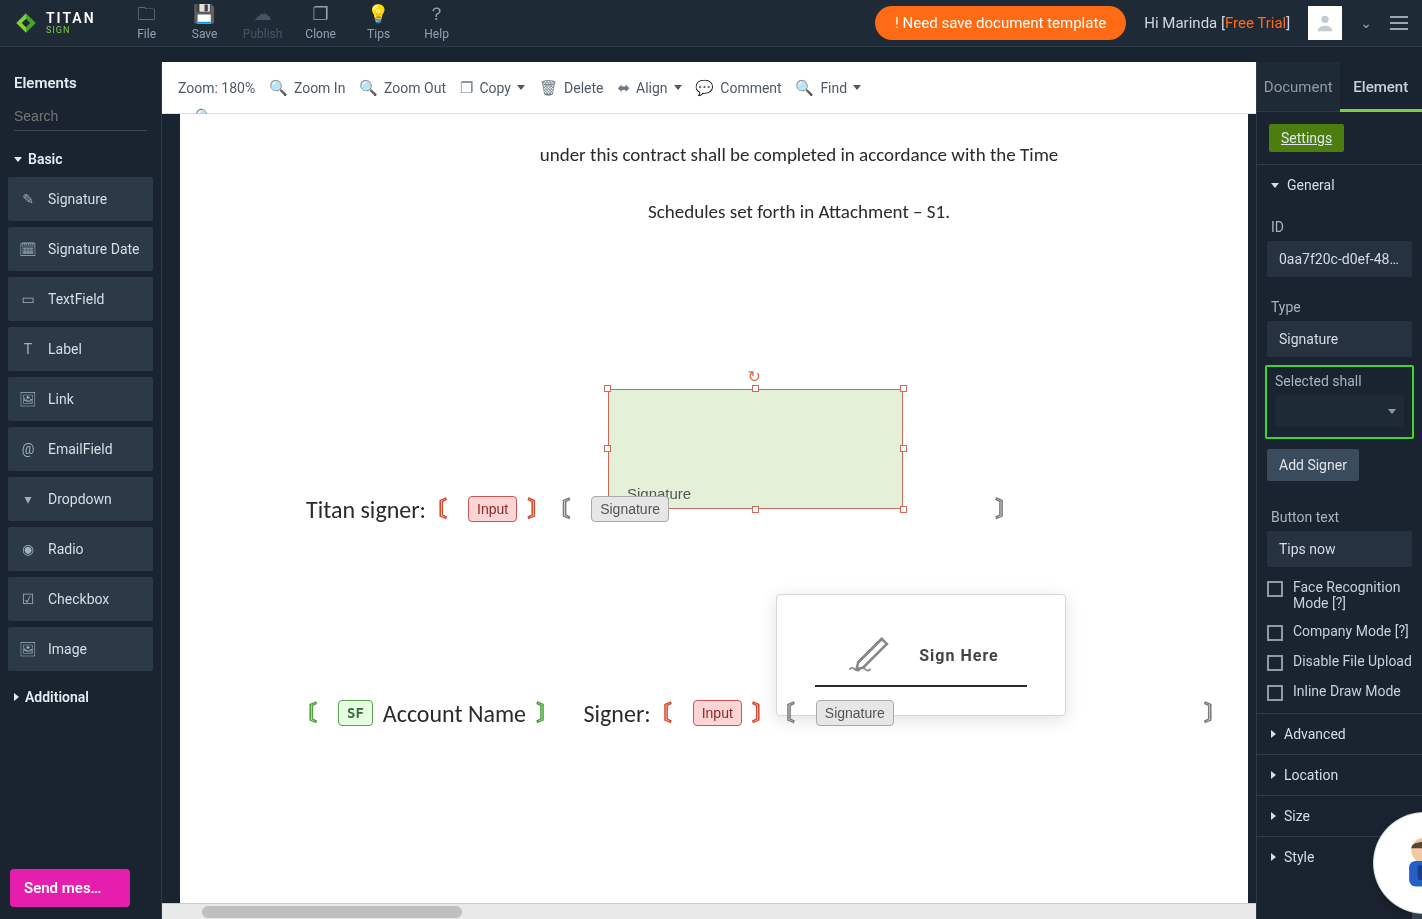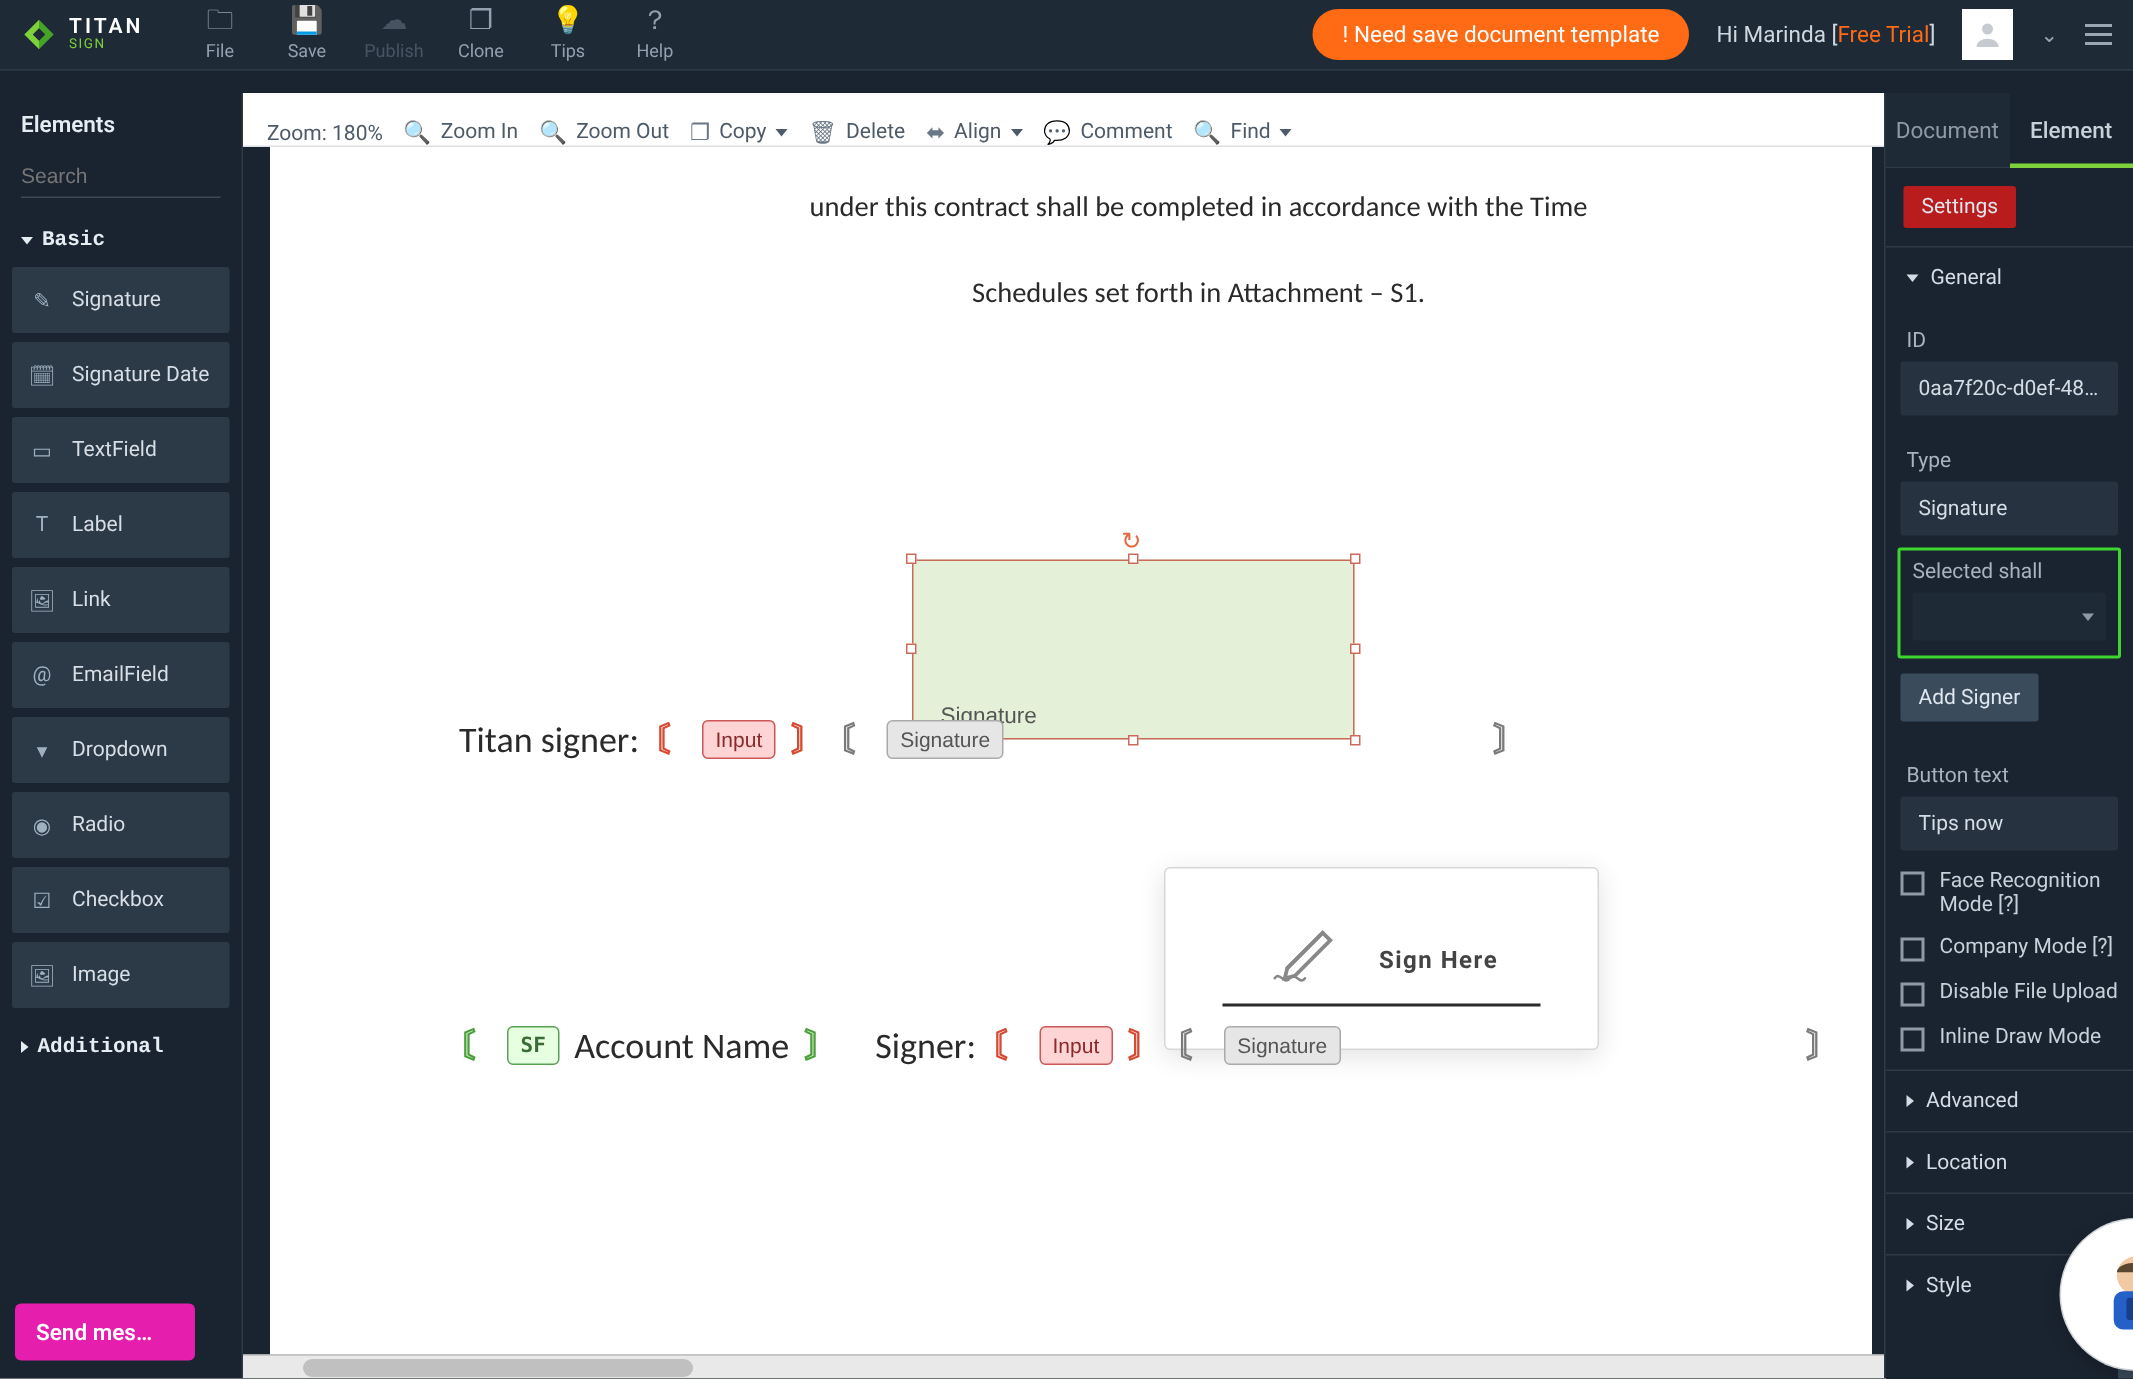--- a/index.html
+++ b/index.html
@@ -28,30 +28,30 @@
 
   
   .main { position: absolute; top: 62px; left: 0; right: 0; bottom: 0; display: grid; grid-template-columns: 162px 1fr 166px; }
 
   
   .left { background: #1a2430; display: flex; flex-direction: column; border-right: 1px solid #2e3a47; position: relative; }
   .left-head { padding: 12px 14px 10px; font-weight: 600; font-size: 15px; color: #e5ecf2; }
   .left-search { margin: 2px 14px 10px; border-bottom: 1px solid #3c4854; display: flex; align-items: center; padding: 4px 0 6px; }
   .left-search input { flex: 1; background: transparent; border: none; outline: none; color: #cfd8e0; font-size: 14px; }
   .left-search .sico { color: #9aa6b2; font-size: 14px; }
-  .group-head { padding: 10px 14px; font-size: 14px; font-weight: 600; color: #e5ecf2; display: flex; align-items: center; gap: 6px; cursor: pointer; font-family: Liberation Mono, monospace; }
+  .group-head { padding: 10px 14px; font-size: 14px; font-weight: 600; color: #e5ecf2; display: flex; align-items: center; gap: 6px; cursor: pointer; }
   .group-head .caret { font-size: 10px; }
   .palette { padding: 0 8px 8px; display: flex; flex-direction: column; gap: 6px; overflow-y: auto; }
   .pal-item { background: #2c3a48; border-radius: 2px; height: 44px; display: flex; align-items: center; gap: 10px; padding: 0 10px; color: #d7dee5; cursor: pointer; }
   .pal-item .pico { width: 20px; text-align: center; color: #9fb0bf; }
   .send-btn { position: absolute; left: 10px; bottom: 12px; background: #e61ead; color: #fff; border-radius: 4px; padding: 10px 14px; font-weight: 600; font-size: 15px; cursor: pointer; white-space: nowrap; overflow: hidden; text-overflow: ellipsis; width: 120px; }
 
   
   .center { background: #1a2430; display: flex; flex-direction: column; min-width: 0; }
-  .doc-toolbar { height: 36px; background: #ffffff; border-bottom: 1px solid #dcdfe3; display: flex; align-items: flex-end; gap: 14px; padding: 0 16px; color: #4d5a67; font-size: 14px; }
+  .doc-toolbar { height: 52px; background: #ffffff; border-bottom: 1px solid #dcdfe3; display: flex; align-items: center; gap: 14px; padding: 0 16px; color: #4d5a67; font-size: 14px; }
   .tb-item { display: flex; align-items: center; gap: 6px; cursor: pointer; }
   .tb-item .ico { color: #6b7885; font-size: 15px; }
   .canvas-wrap { flex: 1; background: #1a2430; position: relative; overflow: hidden; }
   .hscroll { position: absolute; left: 0; right: 0; bottom: 0; height: 16px; background: #e9e9e9; border-top: 1px solid #c9c9c9; }
   .hscroll .thumb { position: absolute; top: 2px; left: 40px; width: 260px; height: 12px; background: #c0c0c0; border-radius: 6px; }
   .page { position: absolute; top: 0; left: 18px; right: 8px; bottom: 16px; background: #fff; overflow: hidden; }
   .doc-text { position: absolute; top: 26px; left: 190px; right: 20px; color: #2a2a2a; font-family: Calibri, Arial, sans-serif; font-size: 19px; line-height: 1.55; text-align: center; }
   .doc-text p { margin-bottom: 28px; }
 
   
@@ -82,21 +82,21 @@
   .sign-card .txt { font-weight: 700; letter-spacing: 1px; color: #444; font-size: 16px; }
   .sign-card .under { position: absolute; bottom: 28px; left: 38px; right: 38px; height: 2px; background: #2a2a2a; }
 
   
   .right { background: #1a2430; border-left: 1px solid #2e3a47; overflow-y: auto; position: relative; }
   .tabs { display: flex; height: 50px; border-bottom: 1px solid #2e3a47; }
   .tab { flex: 1; display: flex; align-items: center; justify-content: center; color: #c7d1da; font-size: 15px; cursor: pointer; }
   .tab.inactive { color: #8f9aa5; background: #1f2a37; }
   .tab.active { position: relative; font-weight: 500; }
   .tab.active::after { content: ""; position: absolute; left: 0; right: 0; bottom: -1px; height: 3px; background: #7fd13b; }
-  .settings-pill { margin: 12px; display: inline-block; background: #b91c1c; padding: 6px 12px; border-radius: 2px; font-size: 14px; }
+  .settings-pill { margin: 12px; display: inline-block; background: #4d7c0f; padding: 6px 12px; border-radius: 2px; font-size: 14px; text-decoration: underline; }
   .section { border-top: 1px solid #2e3a47; }
   .sec-head { padding: 12px 14px; display: flex; align-items: center; gap: 8px; color: #d4dde5; font-size: 14px; cursor: pointer; }
   .field-lbl { padding: 14px 14px 6px; color: #a8b3be; font-size: 14px; }
   .field-val { margin: 0 10px 8px; background: #26323f; padding: 10px 12px; color: #d4dde5; border-radius: 2px; white-space: nowrap; overflow: hidden; text-overflow: ellipsis; }
   .signer-box { margin: 0 8px 10px; border: 2px solid #3ed52e; border-radius: 2px; padding: 6px 8px 10px; }
   .signer-box .slabel { color: #a8b3be; font-size: 14px; margin-bottom: 6px; }
   .signer-select { background: #1f2a37; height: 32px; width: 100%; border-radius: 2px; display: flex; align-items: center; justify-content: flex-end; padding: 0 8px; color: #8f9aa5; cursor: pointer; }
   .add-signer { margin: 0 10px 14px; background: #3a4b5c; padding: 8px 12px; display: inline-block; border-radius: 2px; cursor: pointer; }
   .checks { padding: 4px 10px 12px; display: flex; flex-direction: column; gap: 12px; }
   .check { display: flex; gap: 10px; align-items: flex-start; color: #c7d1da; cursor: pointer; }

